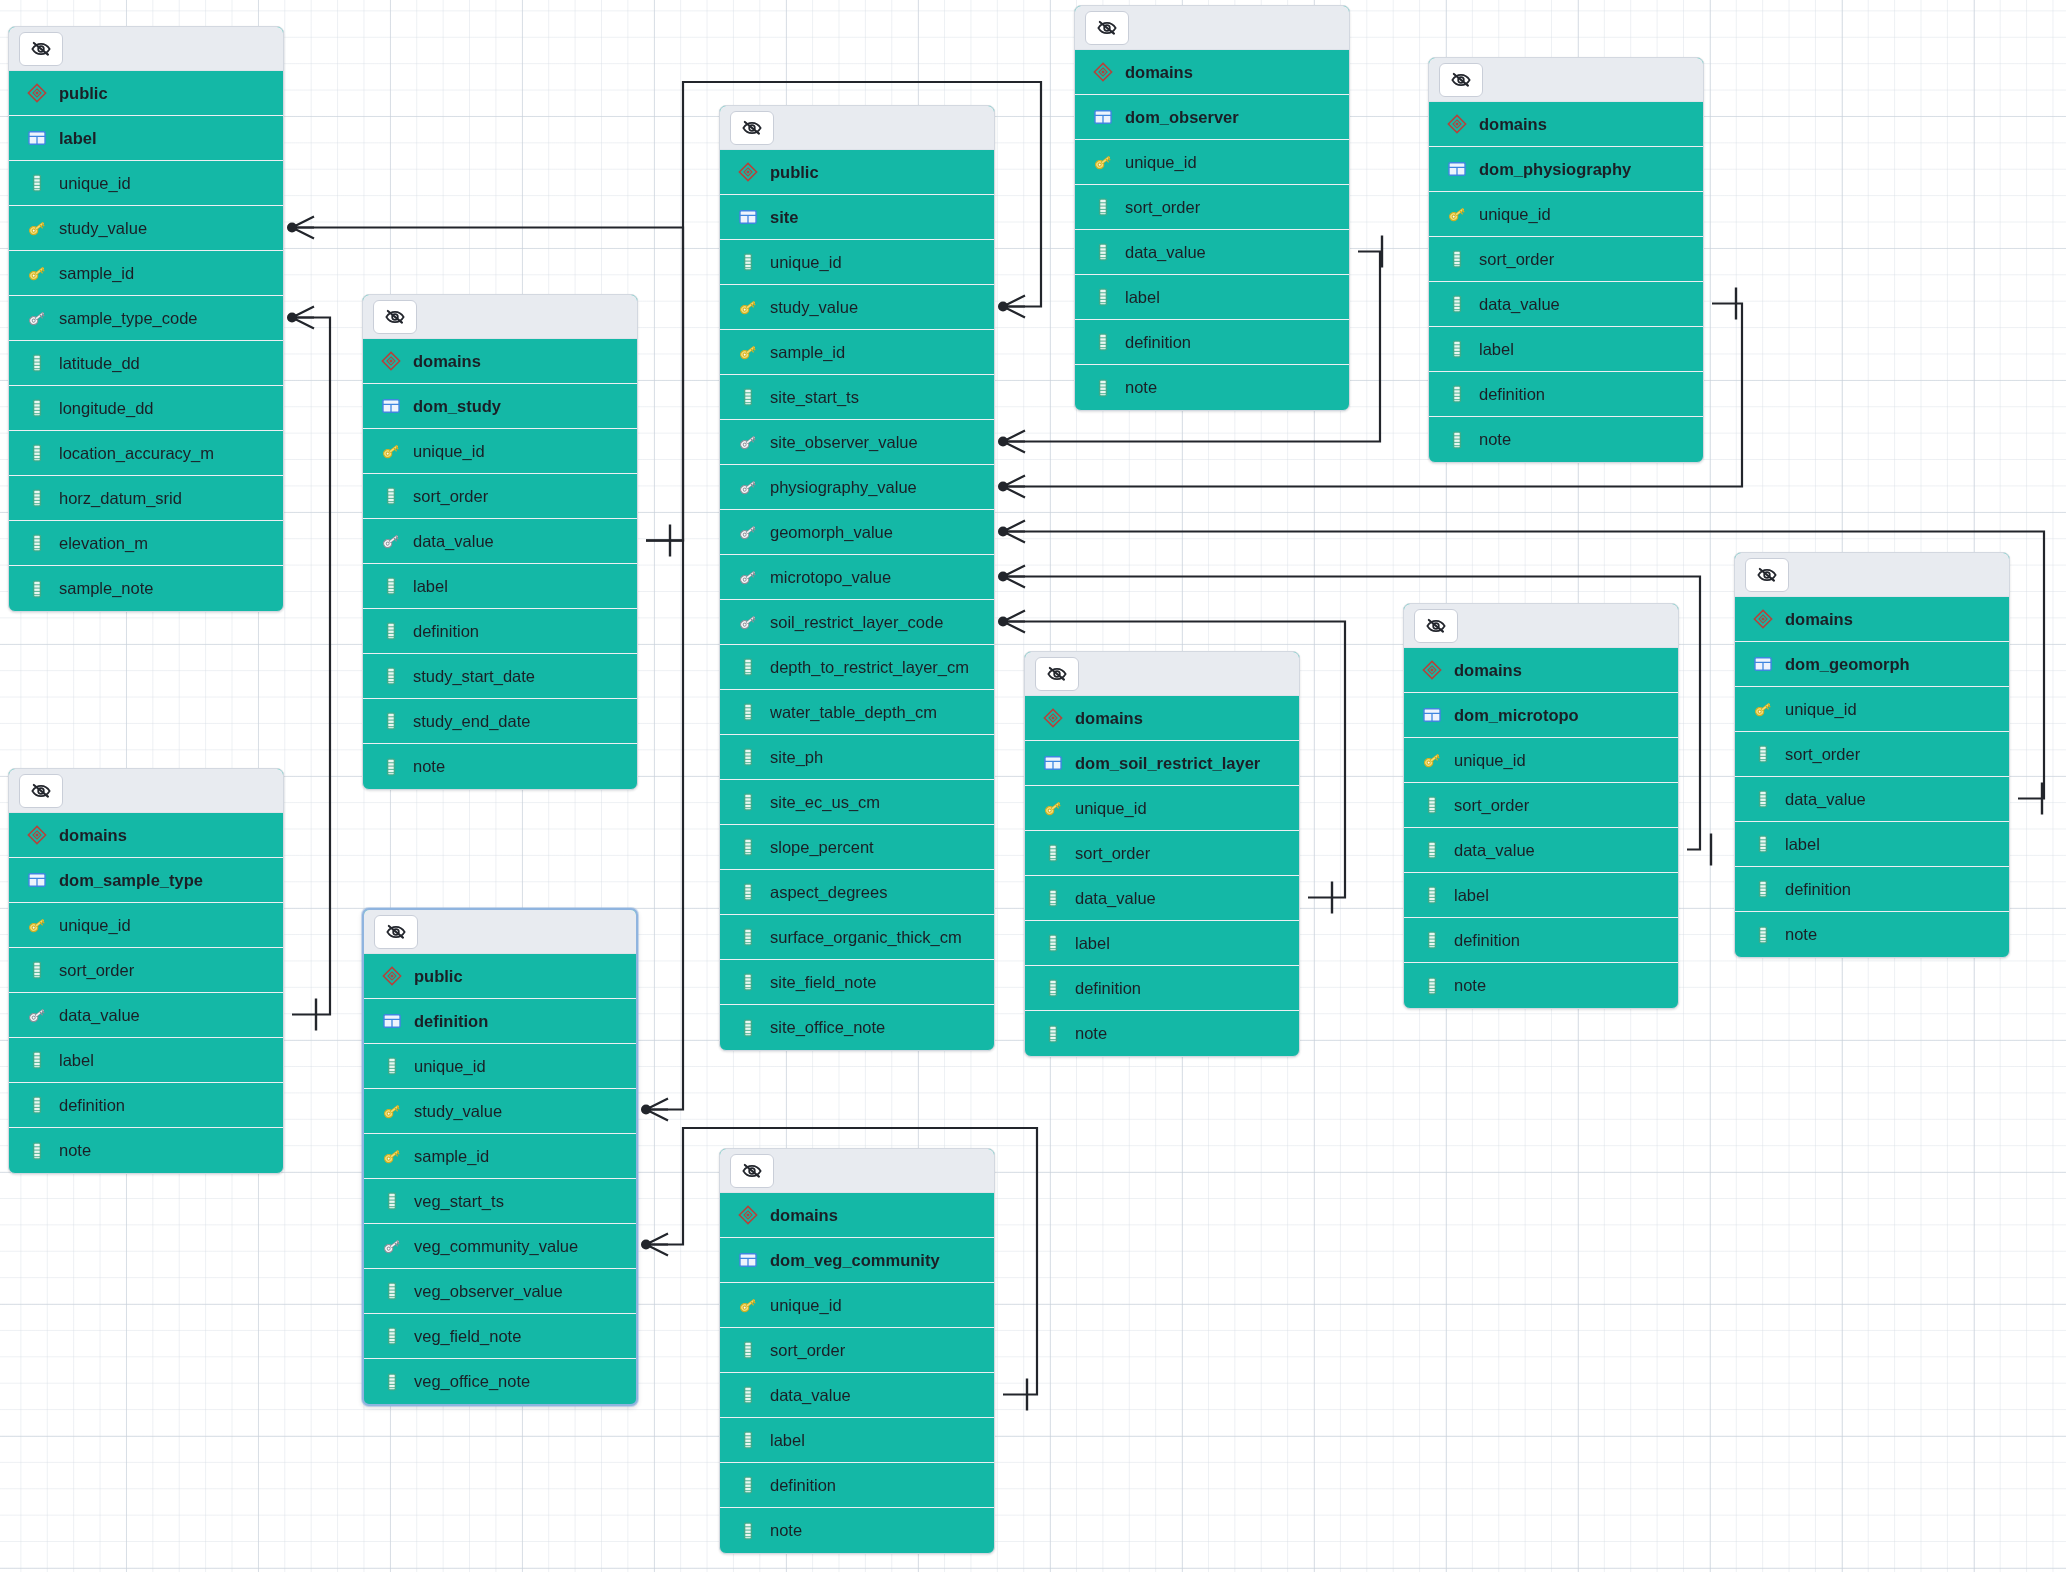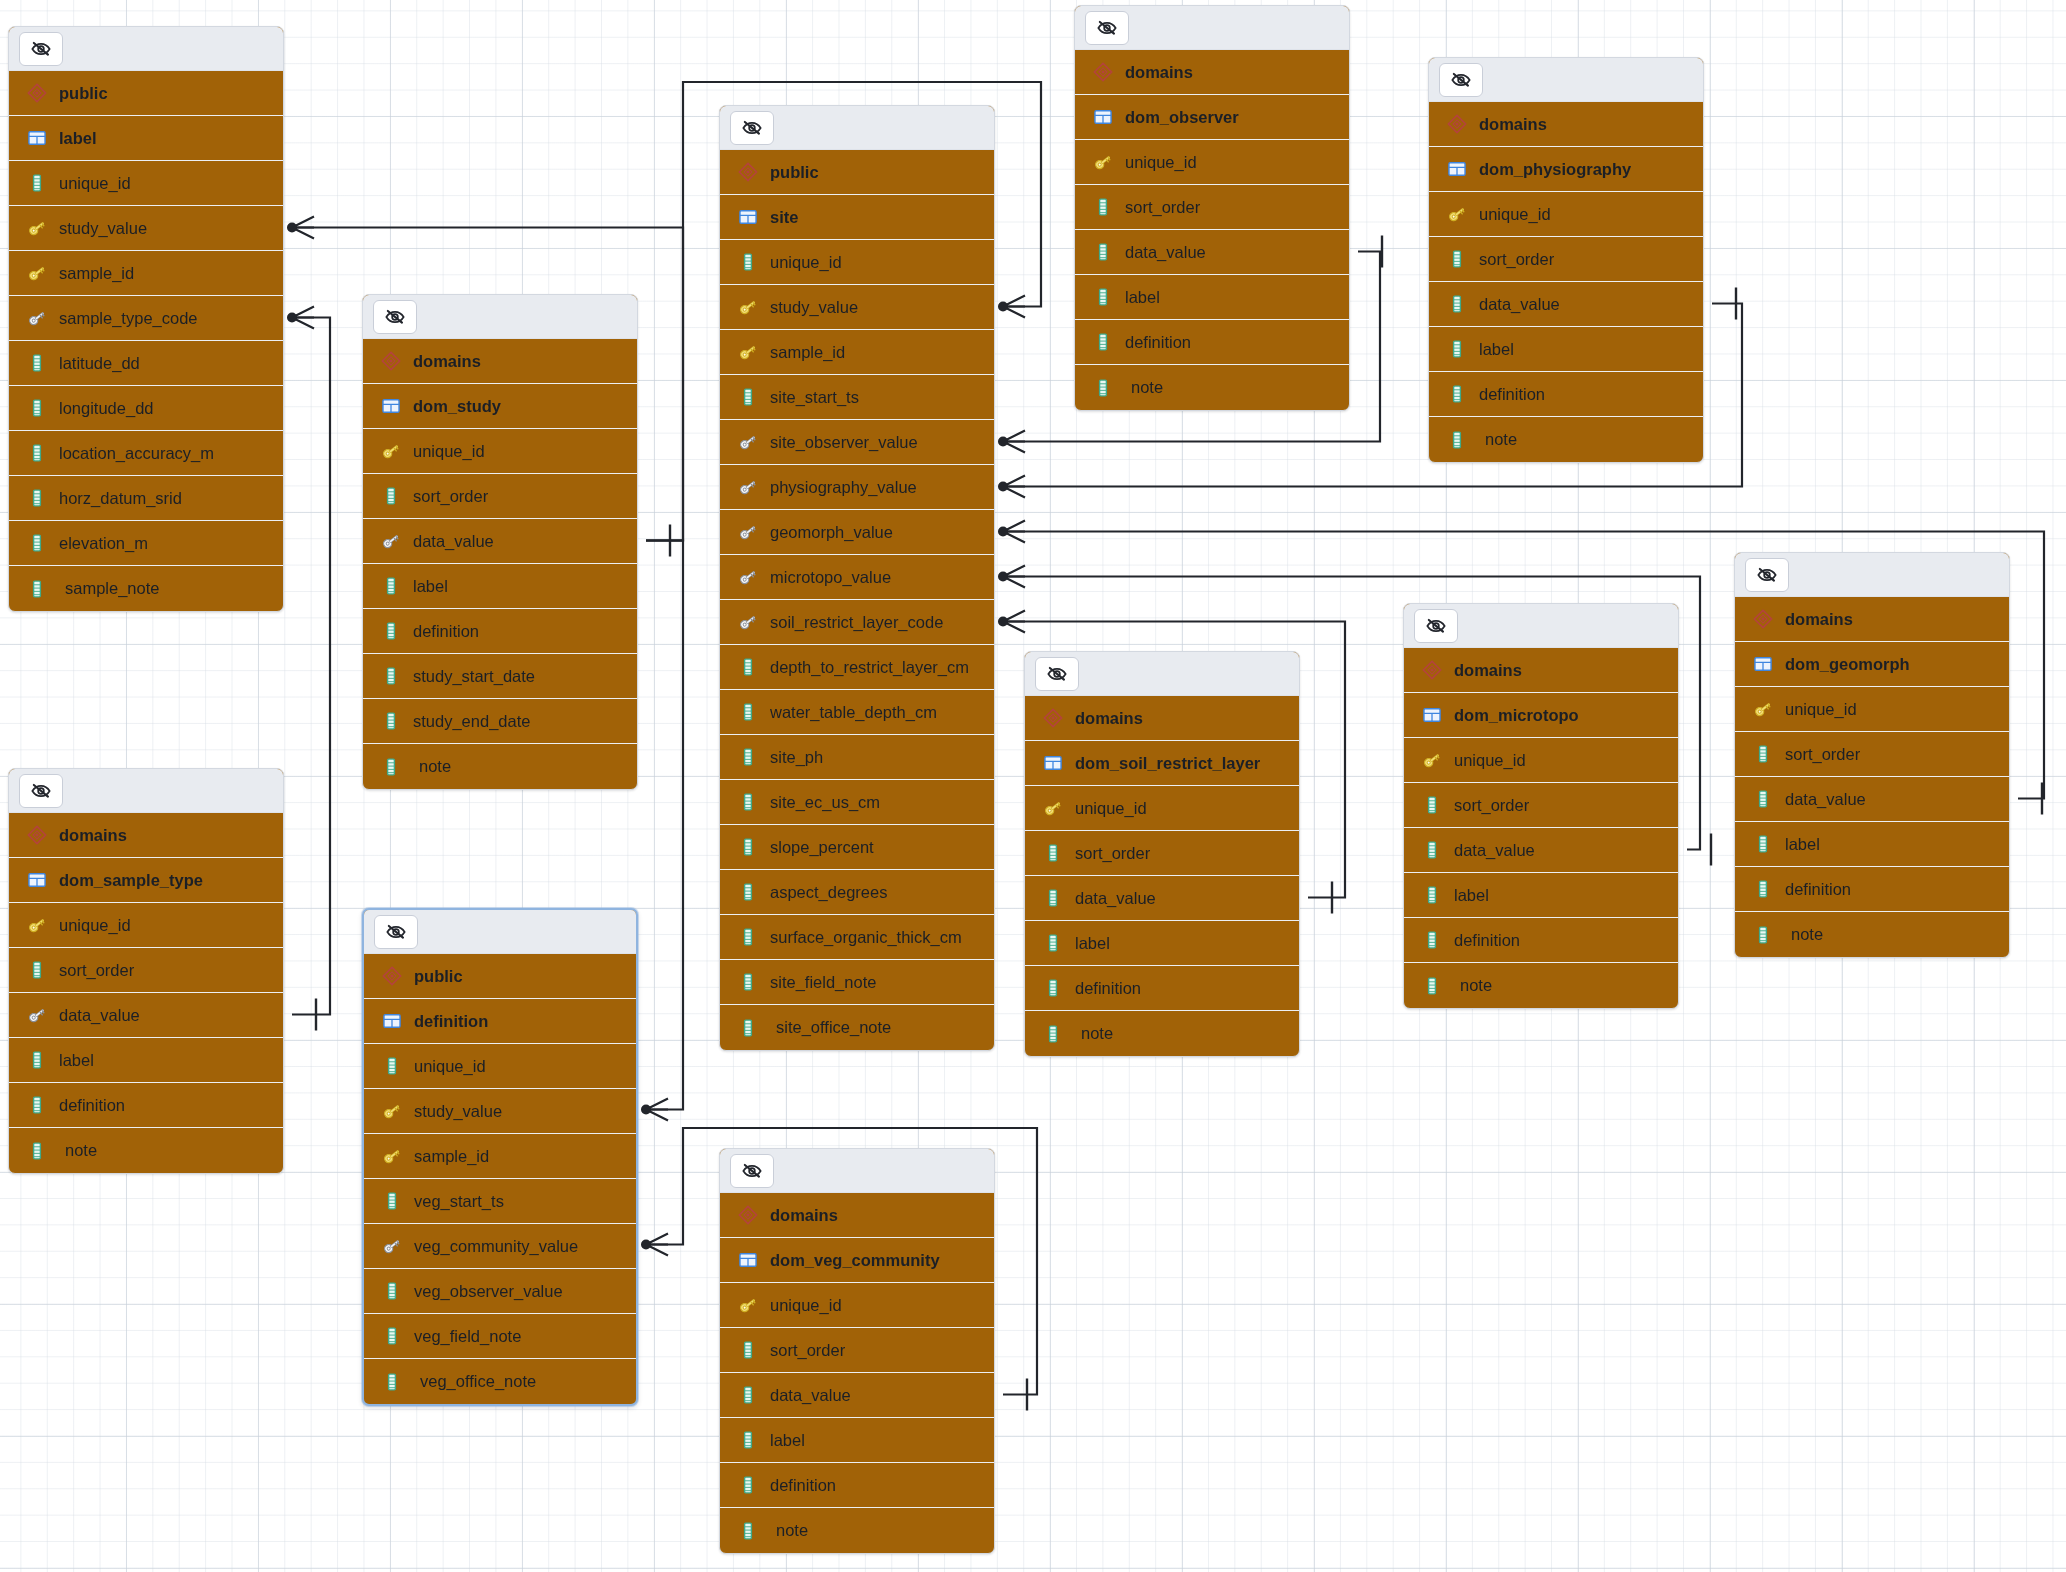--- a/index.html
+++ b/index.html
@@ -25,21 +25,21 @@
       132px 132px,
       26.4px 26.4px,
       26.4px 26.4px;
     background-position:-6px -16px,-6px -16px,-6px -16px,-6px -16px;
   }
   #edges{position:absolute;left:0;top:0;width:2066px;height:1572px;pointer-events:none;}
 
   
   .node{
     position:absolute;
-    background:#a16207;
+    background:#14b8a6;
     border:1px solid #d3d8e0;
     border-radius:7px;
     box-shadow:0 1px 2px rgba(16,24,40,.08),0 1px 3px rgba(16,24,40,.06);
     overflow:hidden;
     box-sizing:border-box;
   }
   .node.selected{
     border:2px solid #8fb4df;
     box-shadow:0 0 0 1px rgba(143,180,223,.45),0 2px 5px rgba(16,24,40,.14);
   }
@@ -62,21 +62,21 @@
   .row{
     height:45px;
     display:flex;align-items:center;
     border-bottom:1px solid #edeff3;
     padding-left:17px;
     box-sizing:border-box;
     font-size:16.5px;
     color:#1b1f26;
     white-space:nowrap;
   }
-  .row:last-child{border-bottom:none;gap:6px;}
+  .row:last-child{border-bottom:none;}
   .row.schema,.row.table{font-weight:bold;}
   .row .ico{
     width:22px;height:22px;
     margin-right:11px;
     flex:0 0 22px;
     display:flex;align-items:center;justify-content:center;
   }
   .row .txt{overflow:hidden;text-overflow:ellipsis;}
 </style>
 </head>

